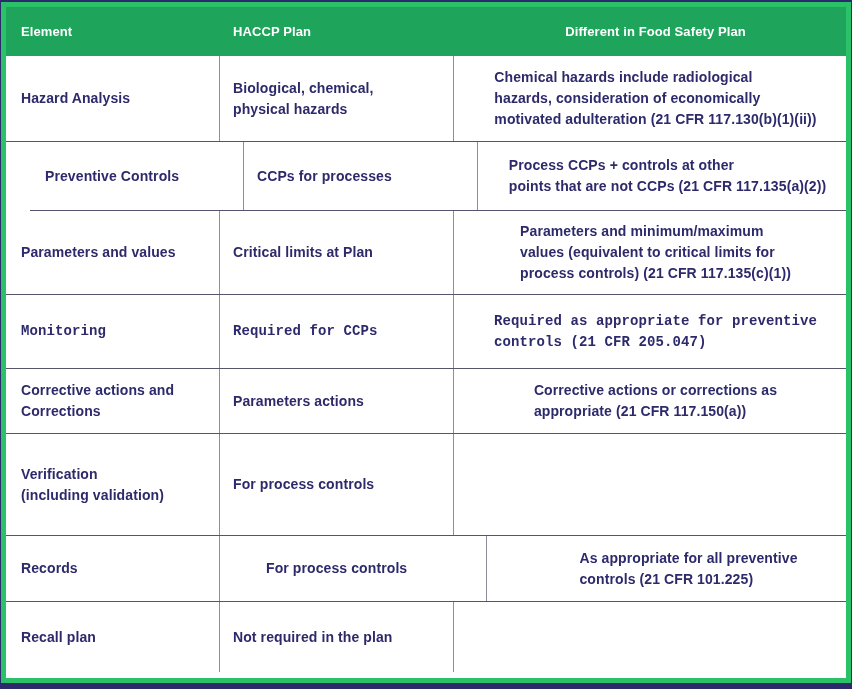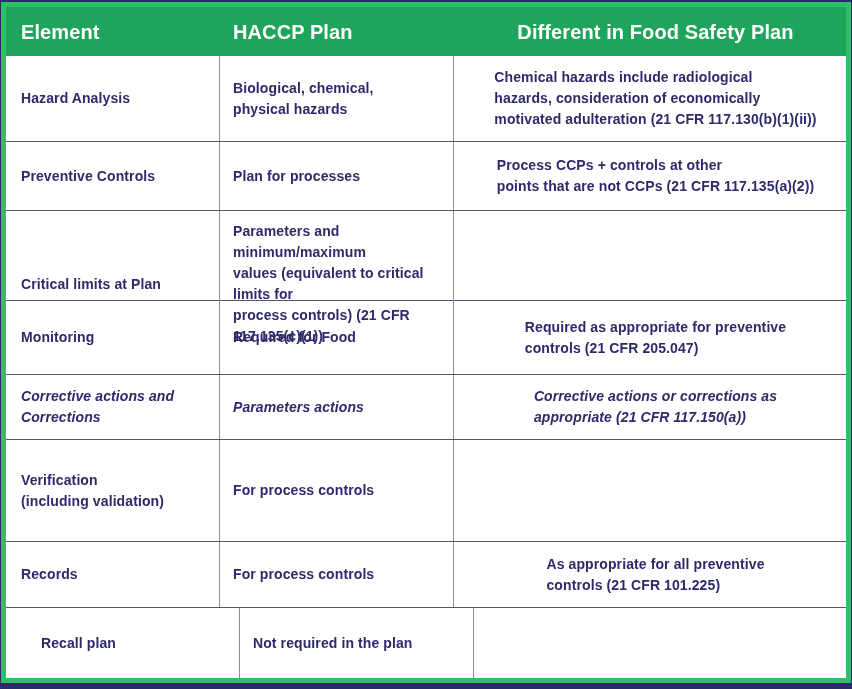--- a/index.html
+++ b/index.html
@@ -22,21 +22,21 @@
     border: 5px solid #2bc169;
     background: #ffffff;
     display: flex;
     flex-direction: column;
   }
   .row {
     display: grid;
     grid-template-columns: 214px 234px 1fr;
     border-bottom: 1px solid #55556d;
   }
-  .row:last-child { border-bottom: none; padding-left: 20px; }
+  .row:last-child { border-bottom: none; }
   .header-row {
     background: #1ea55b;
     border-bottom: none;
     min-height: 49px;
   }
   .cell {
     display: flex;
     align-items: center;
     padding: 10px 12px 10px 15px;
     color: #2d2a6b;
@@ -45,32 +45,32 @@
     line-height: 1.5;
     letter-spacing: 0.1px;
   }
   .cell:nth-child(1) { padding-left: 15px; }
   .cell:nth-child(2) { padding-left: 13px; }
   .cell:nth-child(3) { padding-left: 23px; justify-content: center; }
   .body-row .cell:nth-child(1),
   .body-row .cell:nth-child(2) { border-right: 1px solid #8f8f9c; }
   .header-row .cell {
     color: #ffffff;
-    font-size: 20px;
+    font-size: 13px;
     border-right: none;
   }
   .cell-text { white-space: pre-line; }
   
   .r1 { min-height: 86px; }
-  .r2 { min-height: 69px; }
+  .r2 { min-height: 69px; margin-left: 24px; }
   .r3 { min-height: 82px; }
-  .r4 { min-height: 74px; }
-  .r5 { min-height: 65px; font-style: italic; }
+  .r4 { min-height: 74px; font-family: Liberation Mono, monospace; }
+  .r5 { min-height: 65px; }
   .r6 { min-height: 102px; }
-  .r7 { min-height: 66px; }
+  .r7 { min-height: 66px; gap: 33px; }
   .r8 { min-height: 70px; }
 </style>
 </head>
 <body>
 
 <div class="frame">
   <div class="table-outer">
 
     <div class="row header-row">
       <div class="cell">
@@ -97,45 +97,48 @@
 hazards, consideration of economically
 motivated adulteration (21 CFR 117.130(b)(1)(ii))</span>
       </div>
     </div>
 
     <div class="row body-row r2">
       <div class="cell">
         <span class="cell-text">Preventive Controls</span>
       </div>
       <div class="cell">
-        <span class="cell-text">Plan for processes</span>
+        <span class="cell-text">CCPs for processes</span>
       </div>
       <div class="cell">
         <span class="cell-text">Process CCPs + controls at other
 points that are not CCPs (21 CFR 117.135(a)(2))</span>
       </div>
     </div>
 
     <div class="row body-row r3">
+      <div class="cell">
+        <span class="cell-text">Parameters and values</span>
+      </div>
       <div class="cell">
         <span class="cell-text">Critical limits at Plan</span>
       </div>
       <div class="cell">
         <span class="cell-text">Parameters and minimum/maximum
 values (equivalent to critical limits for
 process controls) (21 CFR 117.135(c)(1))</span>
       </div>
     </div>
 
     <div class="row body-row r4">
       <div class="cell">
         <span class="cell-text">Monitoring</span>
       </div>
       <div class="cell">
-        <span class="cell-text">Required for Food</span>
+        <span class="cell-text">Required for CCPs</span>
       </div>
       <div class="cell">
         <span class="cell-text">Required as appropriate for preventive
 controls (21 CFR 205.047)</span>
       </div>
     </div>
 
     <div class="row body-row r5">
       <div class="cell">
         <span class="cell-text">Corrective actions and

